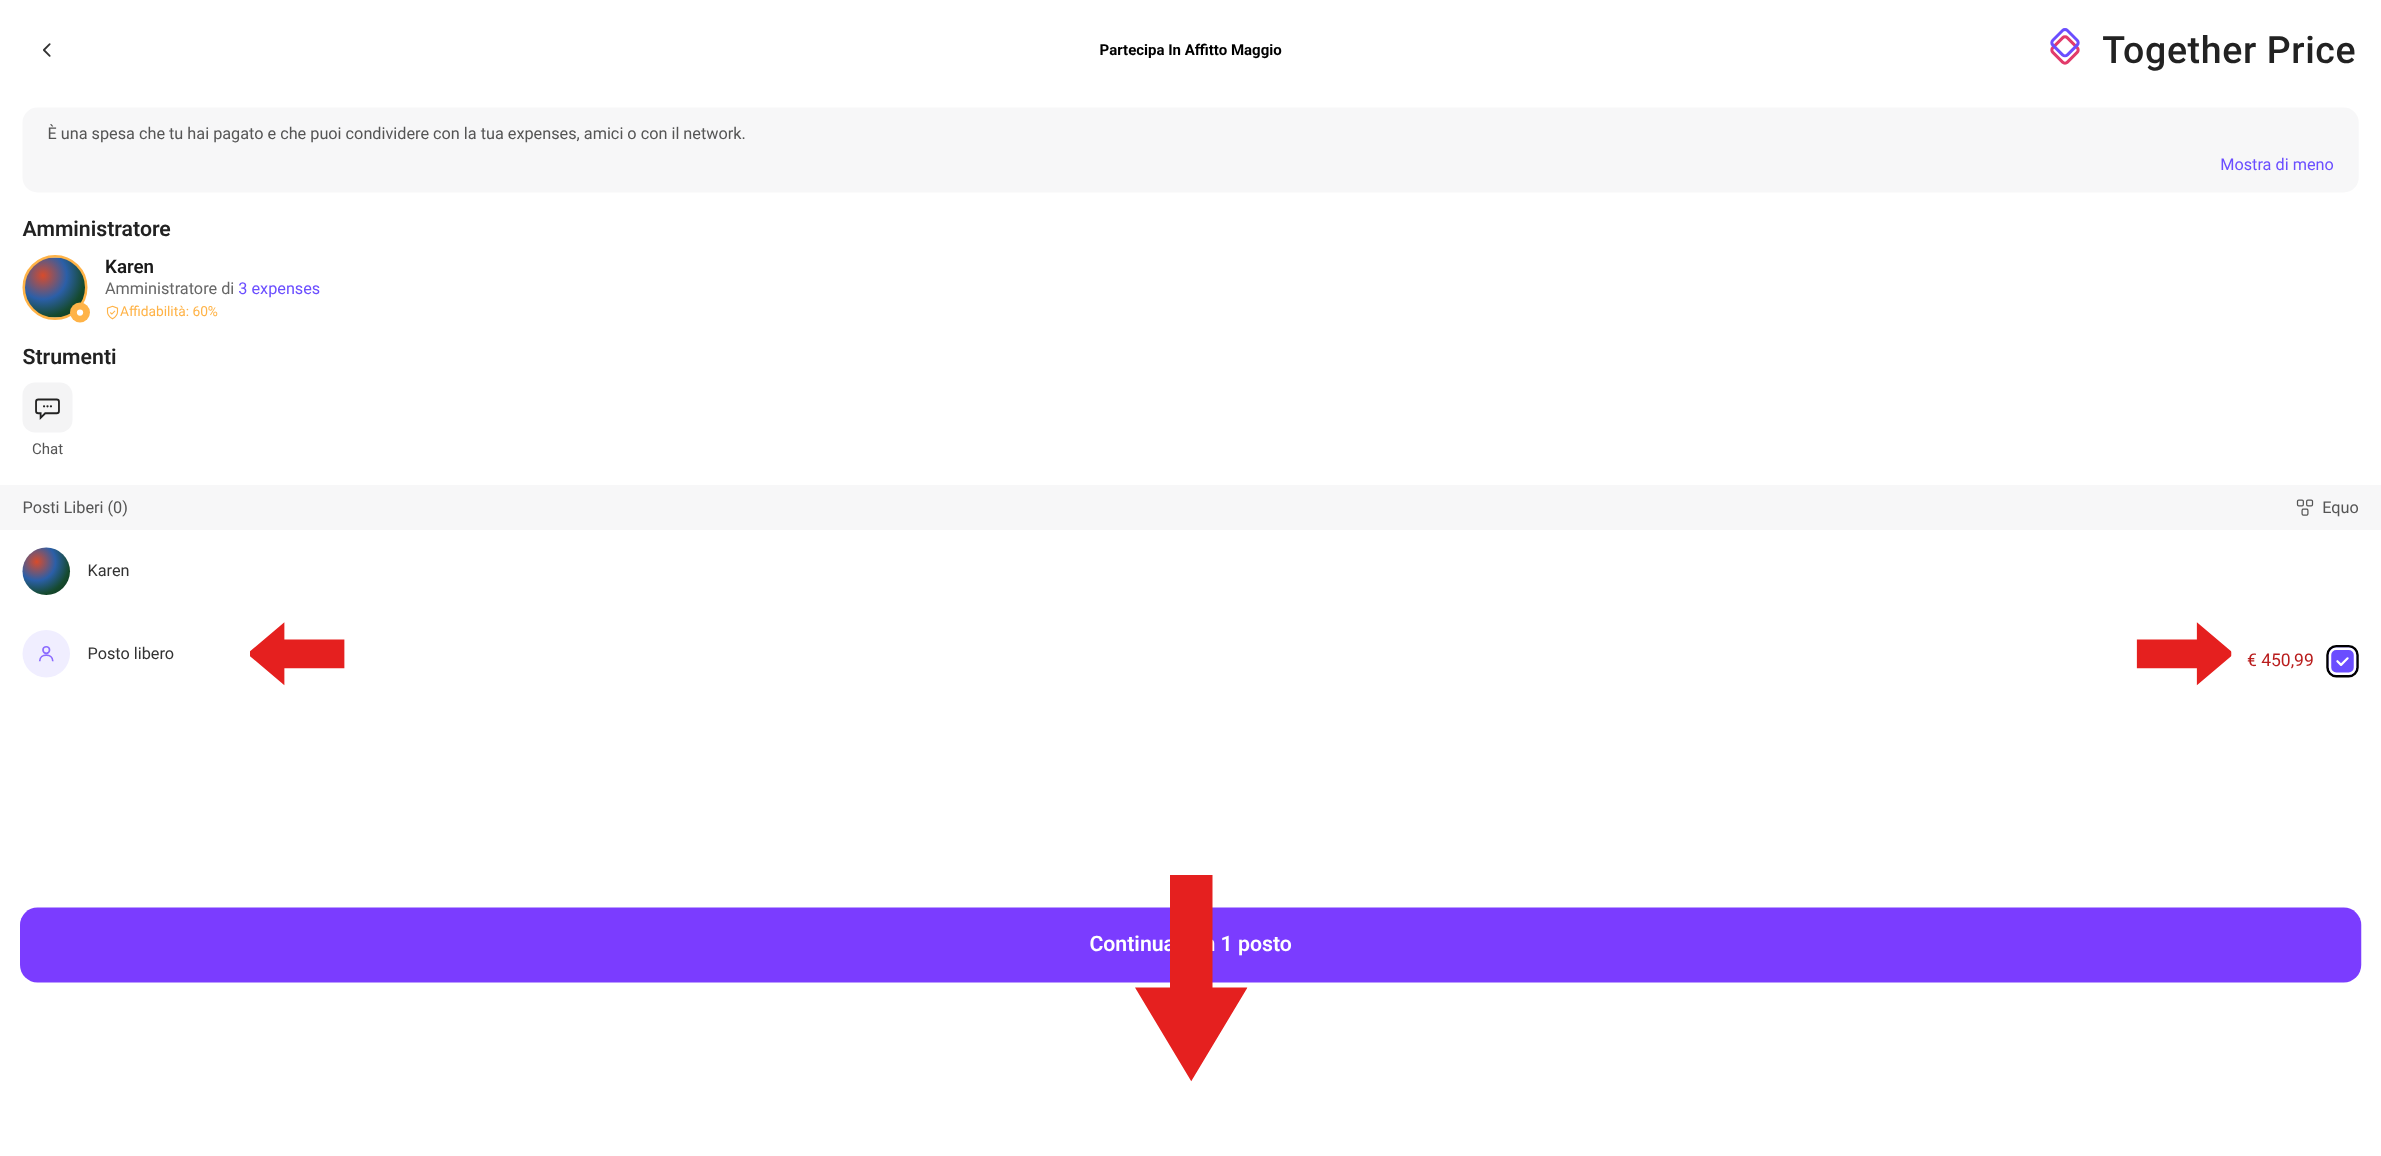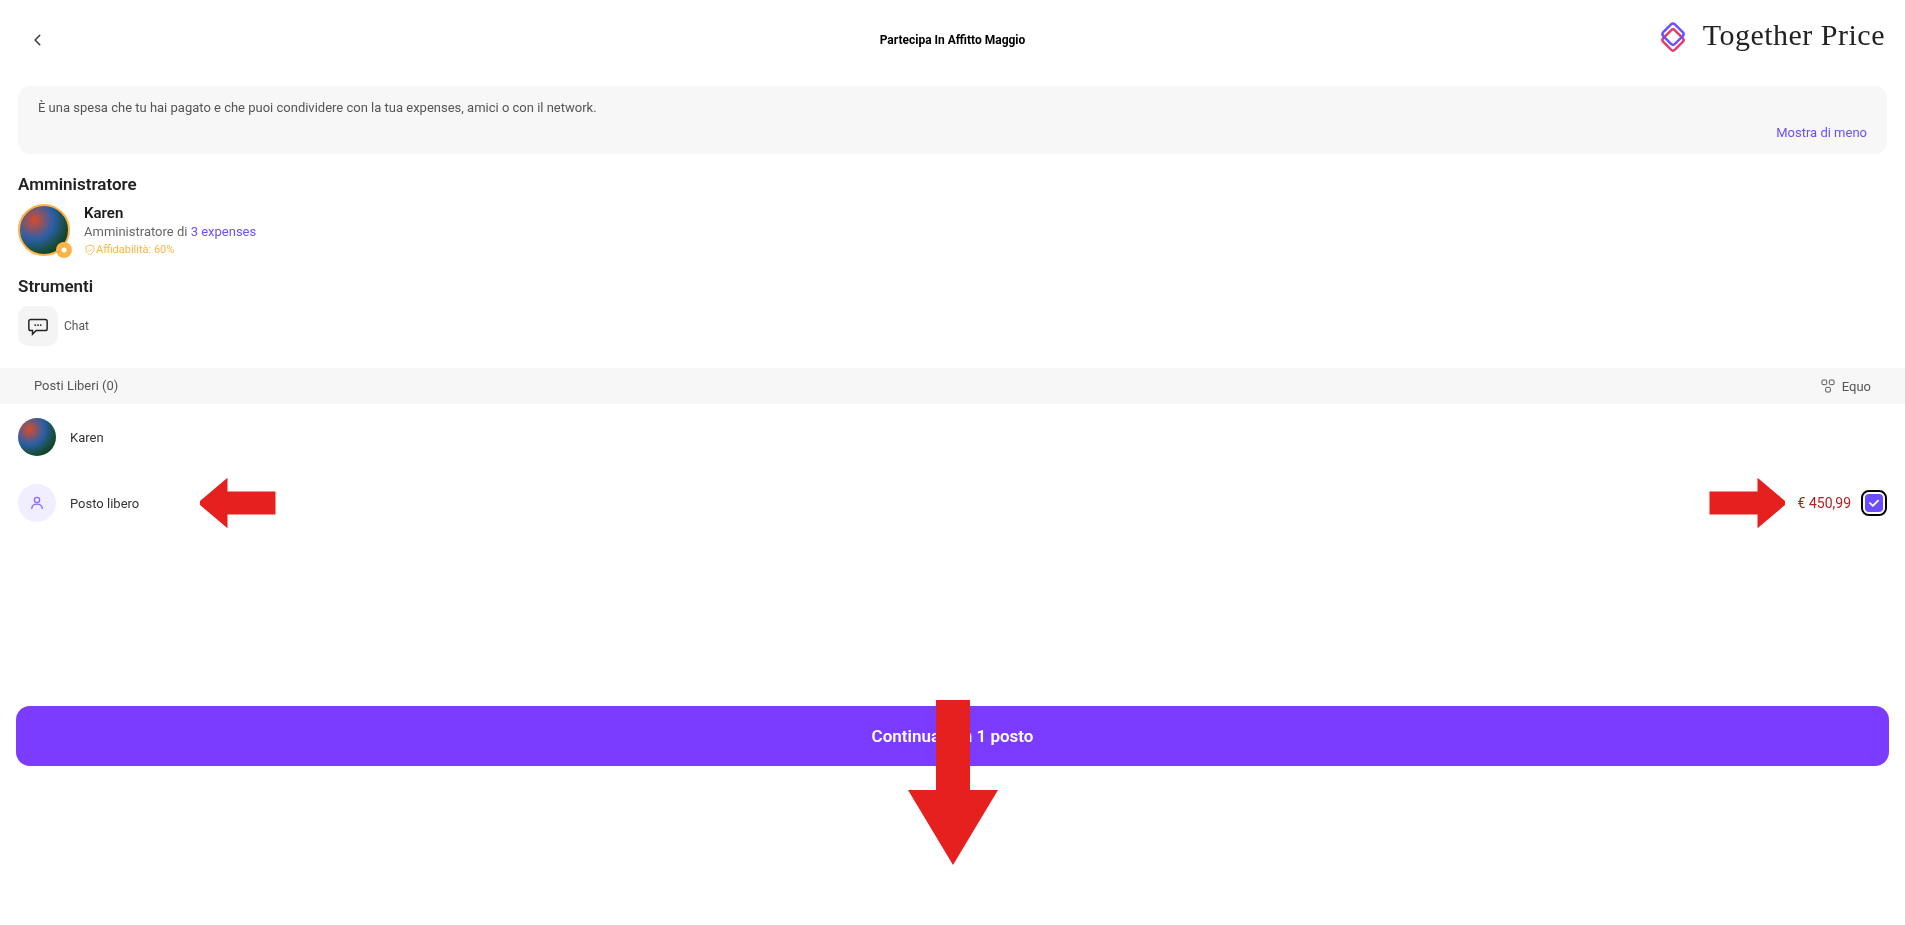--- a/index.html
+++ b/index.html
@@ -27,22 +27,22 @@
     position: absolute;
     left: 50%;
     transform: translateX(-50%);
     font-size: 12px;
     font-weight: 700;
     color: #000000;
   }
   .logo-wrap {
     margin-left: auto;
     display: flex;
+    align-items: center;
     gap: 8px;
-    font-family: Liberation Serif, serif;
   }
   .logo-text {
     font-size: 30px;
     font-weight: 500;
     color: #222;
     letter-spacing: 0.5px;
   }
   .info-card {
     margin: 10px 18px 0 18px;
     background: #f7f7f8;
@@ -125,41 +125,41 @@
     gap: 0;
     margin-top: 2px;
   }
   .tools-row {
     display: flex;
     gap: 20px;
     margin: 10px 18px 0 18px;
   }
   .tool {
     display: flex;
-    flex-direction: row;
+    flex-direction: column;
     align-items: center;
     gap: 6px;
   }
   .tool-btn {
     width: 40px;
     height: 40px;
     border-radius: 10px;
     background: #f4f4f5;
     display: flex;
     align-items: center;
     justify-content: center;
     cursor: pointer;
   }
   .tool-label { font-size: 12px; color: #555; }
   .seats-header {
     margin-top: 22px;
-    padding: 10px 34px;
+    padding: 10px 18px;
     background: #f7f7f8;
     display: flex;
-    align-items: flex-start;
+    align-items: center;
     justify-content: space-between;
     font-size: 13px;
     color: #555;
   }
   .seats-header-right { display: flex; align-items: center; gap: 6px; }
   .seat-row {
     display: flex;
     align-items: center;
     justify-content: space-between;
     padding: 14px 18px;
@@ -298,21 +298,21 @@
   </div>
 </div>
 
 <div class="seat-row">
   <div class="seat-left">
     <div class="seat-avatar"></div>
     <div class="seat-name">Karen</div>
   </div>
 </div>
 
-<div class="seat-row" style="position:relative;">
+<div class="seat-row" style="position:relative;align-items:flex-end;">
   <div class="seat-left">
     <div class="seat-avatar empty">
       <svg width="18" height="18" viewBox="0 0 24 24">
         <circle cx="12" cy="8" r="3.5" fill="none" stroke="#8b6bff" stroke-width="1.8"></circle>
         <path d="M5 20 C5 15.5 8.5 13.5 12 13.5 C15.5 13.5 19 15.5 19 20" fill="none" stroke="#8b6bff" stroke-width="1.8"></path>
       </svg>
     </div>
     <div class="seat-name">Posto libero</div>
   </div>
   <div class="seat-right">

